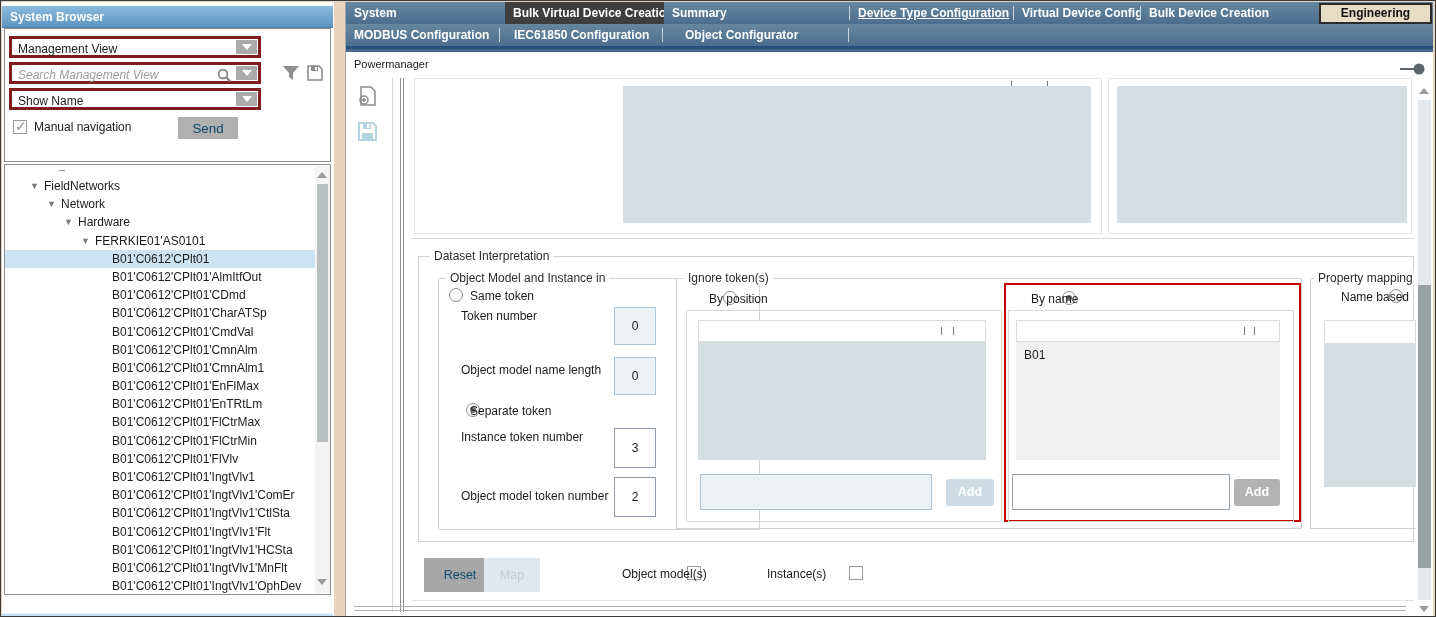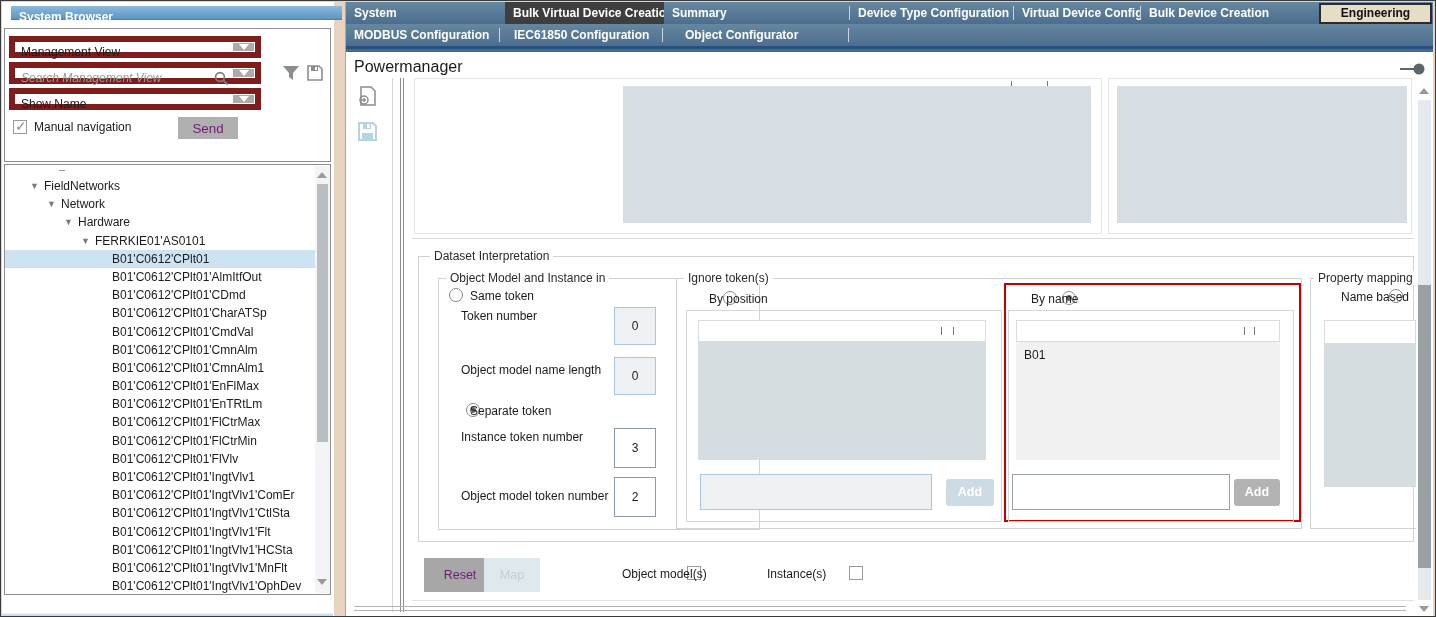--- a/index.html
+++ b/index.html
@@ -4,25 +4,25 @@
 <style>
   html,body{margin:0;padding:0;background:#888;}
   *{box-sizing:border-box;font-family:"Liberation Sans",sans-serif;}
   #win{position:relative;width:1436px;height:617px;background:#e8d2c0;border:1px solid #3a3a3a;overflow:hidden;font-size:12px;color:#1b1b1b;}
   .abs{position:absolute;}
   
   #leftpanel{left:1px;top:1px;width:332px;height:615px;background:#fff;}
   .titlebar{background:linear-gradient(#8cbade,#5d95c1);color:#fff;font-weight:bold;line-height:22px;padding-left:8px;border-bottom:1px solid #4f7ca9;}
   .recently{background:linear-gradient(#c8e0f3,#94c0e0);color:#fff;line-height:18px;padding-left:8px;border-top:1px solid #e8f2fa;margin-top:16px;}
   .panelbox{border:1px solid #8f8f8f;background:#fff;}
-  .sel{border:6px solid #7f1d1d;background:#fff;line-height:20px;padding-left:6px;}
+  .sel{border:3px solid #7f1d1d;background:#fff;line-height:20px;padding-left:6px;}
   .selbtn{position:absolute;right:1px;top:1px;bottom:1px;width:21px;background:#ababab;display:flex;align-items:center;justify-content:center;}
   .tri-down{width:0;height:0;border-left:5px solid transparent;border-right:5px solid transparent;border-top:6px solid #fff;}
   .placeholder{color:#9b9b9b;font-style:italic;}
-  .btn{background:#b0b0b0;color:#701a75;text-align:center;border:none;}
+  .btn{background:#b0b0b0;color:#0c4a6e;text-align:center;border:none;}
   .cb{display:inline-block;width:14px;height:14px;border:1px solid #9a9a9a;background:#fff;position:relative;}
   .cb.on::after{content:"✓";position:absolute;left:1px;top:-3px;color:#8a8a8a;font-size:14px;}
   .radio{display:inline-block;width:14px;height:14px;border:1px solid #8a8a8a;border-radius:50%;background:#fff;position:relative;}
   .radio.on::after{content:"";position:absolute;left:3px;top:3px;width:6px;height:6px;border-radius:50%;background:#6e6e6e;}
   
   #tree{position:absolute;left:2px;top:162px;width:327px;height:431px;border:1px solid #8f8f8f;background:#fff;overflow:hidden;padding-top:12px;}
   .tree-row{height:18.2px;line-height:18px;white-space:nowrap;display:flex;}
   .tree-row.selected{background:#cde3f2;}
   .tree-indent{display:inline-block;text-align:right;color:#7a7a7a;font-size:9px;line-height:18px;padding-right:5px;flex:none;}
   .tree-label{color:#1b1b1b;}
@@ -50,21 +50,21 @@
   .addbtn{position:absolute;color:#fff;font-weight:600;text-align:center;border-radius:3px;font-size:12.5px;}
   .lbl{position:absolute;white-space:nowrap;}
   .white{background:#fff;}
 </style>
 </head>
 <body>
 
 <div id="win">
 
   <div id="leftpanel" class="abs">
-    <div class="titlebar abs" style="left:0;top:4px;width:331px;height:14px;margin-left:9px;">System Browser</div>
+    <div class="titlebar abs" style="left:0;top:4px;width:331px;height:22px;">System Browser</div>
 
     <div class="panelbox abs" style="left:2px;top:26px;width:327px;height:134px;">
       
       <div class="sel abs" style="left:4px;top:7px;width:252px;height:22px;">
         <span>Management View</span>
         <span class="selbtn">
             <span class="tri-down"></span>
           </span>
       </div>
       
@@ -205,39 +205,39 @@
   </div>
 
   <div id="mainpanel" class="abs">
 
     
     <div class="tabrow" style="top:0;">
       <div class="tab" style="left:0;width:159px;">System</div>
       <div class="tab dark" style="left:159px;width:159px;">Bulk Virtual Device Creation</div>
       <div class="tab" style="left:318px;width:184px;">Summary</div>
       <div class="tabsep" style="left:503px;"></div>
-      <div class="tab" style="left:504px;width:162px;">Device Type Configuration</div>
+      <div class="tab" style="left:504px;width:162px;text-decoration:underline;">Device Type Configuration</div>
       <div class="tabsep" style="left:667px;"></div>
       <div class="tab" style="left:668px;width:126px;">Virtual Device Configuration</div>
       <div class="tabsep" style="left:794px;"></div>
       <div class="tab" style="left:795px;width:176px;">Bulk Device Creation</div>
       <div class="tab activetab" style="left:973px;top:1px;width:113px;height:21px;">Engineering</div>
     </div>
     
     <div class="tabrow" style="top:22px;">
       <div class="tab" style="left:0;width:152px;">MODBUS Configuration</div>
       <div class="tabsep" style="left:153px;"></div>
       <div class="tab" style="left:154px;width:161px;padding-left:14px;">IEC61850 Configuration</div>
       <div class="tabsep" style="left:316px;"></div>
       <div class="tab" style="left:317px;width:184px;padding-left:22px;">Object Configurator</div>
       <div class="tabsep" style="left:502px;"></div>
     </div>
     <div class="navyline abs" style="left:0;top:44px;width:1088px;height:3px;"></div>
 
-    <div class="lbl" style="left:8px;top:56px;font-size:16px;">Powermanager</div>
+    <div class="lbl" style="left:8px;top:56px;font-size:11px;">Powermanager</div>
     <svg class="abs" style="left:1054px;top:61px;" width="26" height="12" viewBox="0 0 26 12">
         <line x1="0" y1="6" x2="14" y2="6" stroke="#5c676c" stroke-width="2"></line>
         <circle cx="19" cy="6" r="5.5" fill="#5c676c"></circle>
       </svg>
 
     
     <svg class="abs" style="left:12px;top:84px;" width="20" height="20" viewBox="0 0 20 20">
         <path d="M3 1 h10 l4 4 v14 h-14 z" fill="none" stroke="#8a8a8a" stroke-width="1.5"></path>
         <circle cx="6" cy="14" r="4" fill="none" stroke="#8a8a8a" stroke-width="1.5"></circle>
         <line x1="6" y1="12" x2="6" y2="16" stroke="#8a8a8a" stroke-width="1.5"></line>

